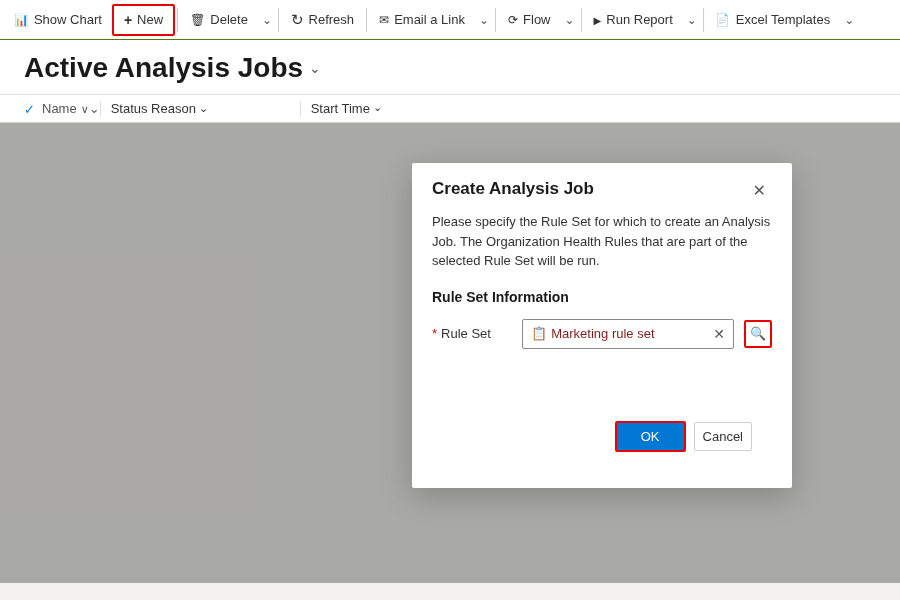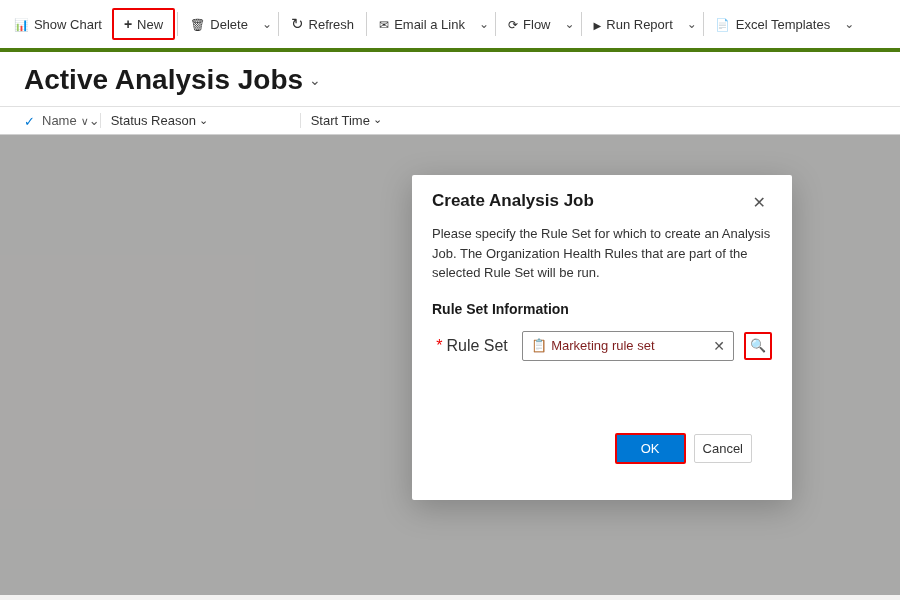--- a/index.html
+++ b/index.html
@@ -11,22 +11,22 @@
       height: 600px;
       overflow: hidden;
       position: relative;
     }
 
     
     .toolbar {
       display: flex;
       align-items: center;
       background: #fff;
-      border-bottom: 4px solid #4d7c0f;
-      height: 52px;
+      border-bottom: 1px solid #4d7c0f;
+      height: 40px;
       padding: 0 4px;
       gap: 0;
     }
 
     .toolbar-btn {
       display: flex;
       align-items: center;
       gap: 5px;
       padding: 6px 10px;
       cursor: pointer;
@@ -191,24 +191,24 @@
       margin-bottom: 14px;
     }
 
     .form-row {
       display: flex;
       align-items: center;
       gap: 10px;
       margin-bottom: 12px;
     }
     .form-label {
-      font-size: 16px;
+      font-size: 13px;
       color: #333;
       width: 80px;
-      text-align: center;
+      text-align: left;
       flex-shrink: 0;
     }
     .required-star {
       color: #e00;
       margin-right: 4px;
     }
     .rule-set-field {
       display: flex;
       align-items: center;
       border: 1px solid #8a8a8a;

